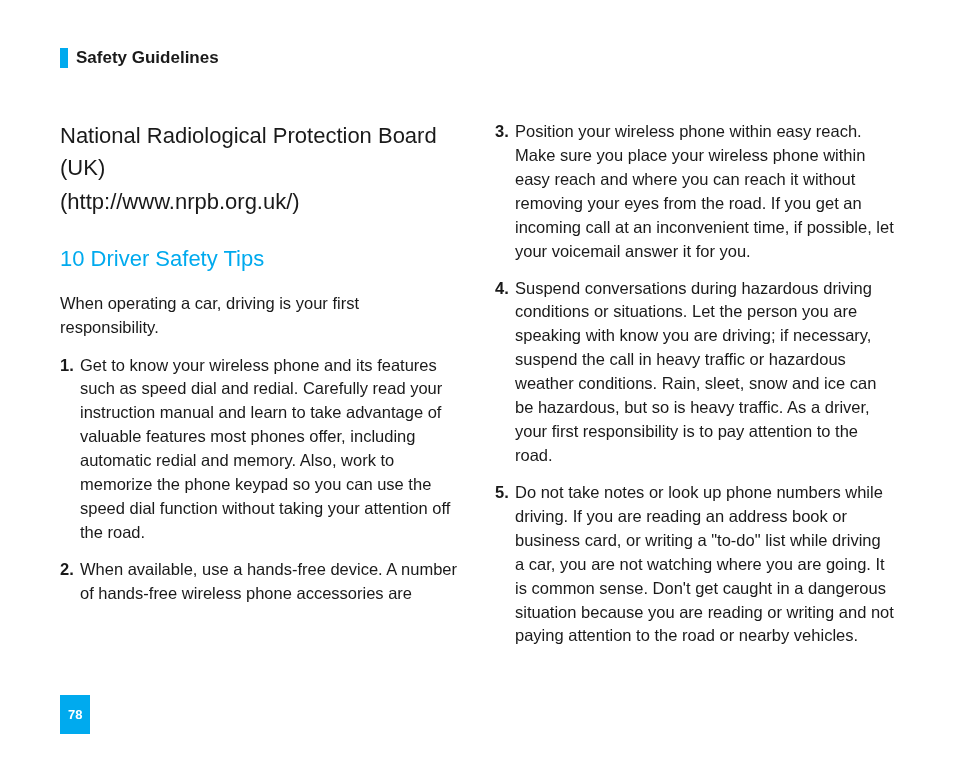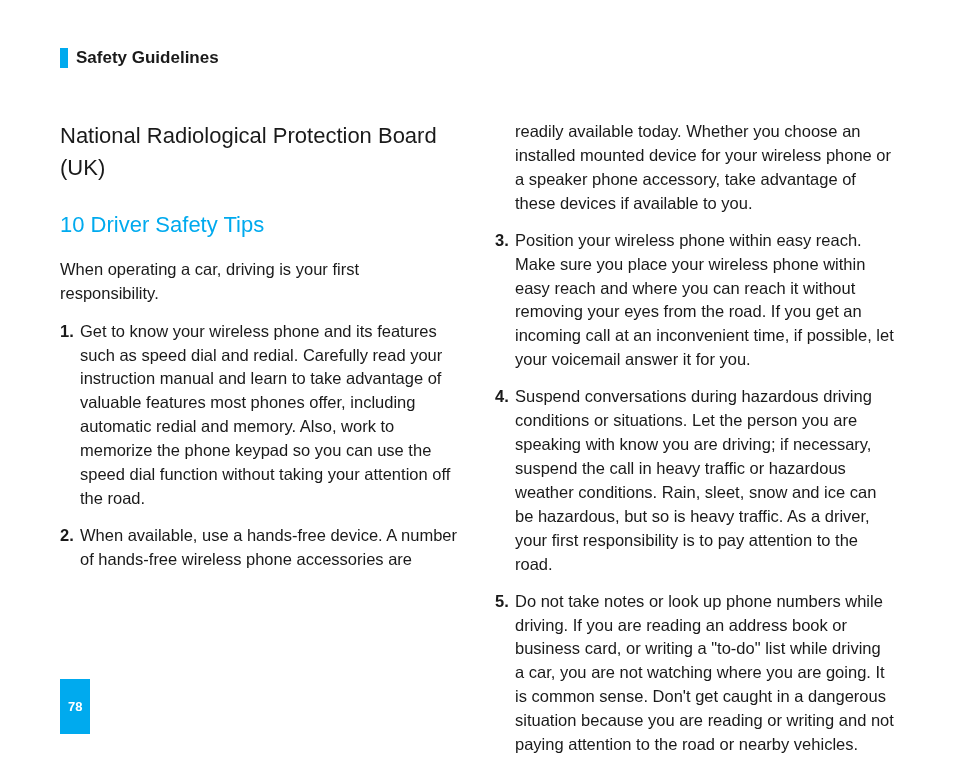--- a/index.html
+++ b/index.html
@@ -65,58 +65,55 @@
     }
     .list-text { flex: 1; }
     .page-number {
       position: absolute;
       bottom: 30px;
       left: 60px;
       background: #00aaee;
       color: #ffffff;
       font-weight: bold;
       font-size: 13px;
-      padding: 20px 8px;
+      padding: 12px 8px;
     }
   </style>
 </head>
 <body>
 
 <div class="header">
   <div class="header-bar"></div>
   <div class="header-title">Safety Guidelines</div>
 </div>
 
 <div class="columns">
 
   <div class="column">
     <div class="intro-block">
       <div class="intro-line">National Radiological Protection Board (UK)</div>
+      <div class="intro-line">(http://www.nrpb.org.uk/)</div>
     </div>
 
     <div class="section-heading">10 Driver Safety Tips</div>
 
     <div class="body-para">When operating a car, driving is your first responsibility.</div>
 
     <div class="list-item">
       <div class="list-num">1.</div>
       <div class="list-text">Get to know your wireless phone and its features such as speed dial and redial. Carefully read your instruction manual and learn to take advantage of valuable features most phones offer, including automatic redial and memory. Also, work to memorize the phone keypad so you can use the speed dial function without taking your attention off the road.</div>
     </div>
 
     <div class="list-item">
       <div class="list-num">2.</div>
       <div class="list-text">When available, use a hands-free device. A number of hands-free wireless phone accessories are</div>
     </div>
   </div>
 
   <div class="column">
-    <div class="list-item">
-      <div class="list-num"></div>
-      <div class="list-text">readily available today. Whether you choose an installed mounted device for your wireless phone or a speaker phone accessory, take advantage of these devices if available to you.</div>
-    </div>
 
     <div class="list-item">
       <div class="list-num">3.</div>
       <div class="list-text">Position your wireless phone within easy reach. Make sure you place your wireless phone within easy reach and where you can reach it without removing your eyes from the road. If you get an incoming call at an inconvenient time, if possible, let your voicemail answer it for you.</div>
     </div>
 
     <div class="list-item">
       <div class="list-num">4.</div>
       <div class="list-text">Suspend conversations during hazardous driving conditions or situations. Let the person you are speaking with know you are driving; if necessary, suspend the call in heavy traffic or hazardous weather conditions. Rain, sleet, snow and ice can be hazardous, but so is heavy traffic. As a driver, your first responsibility is to pay attention to the road.</div>
     </div>

